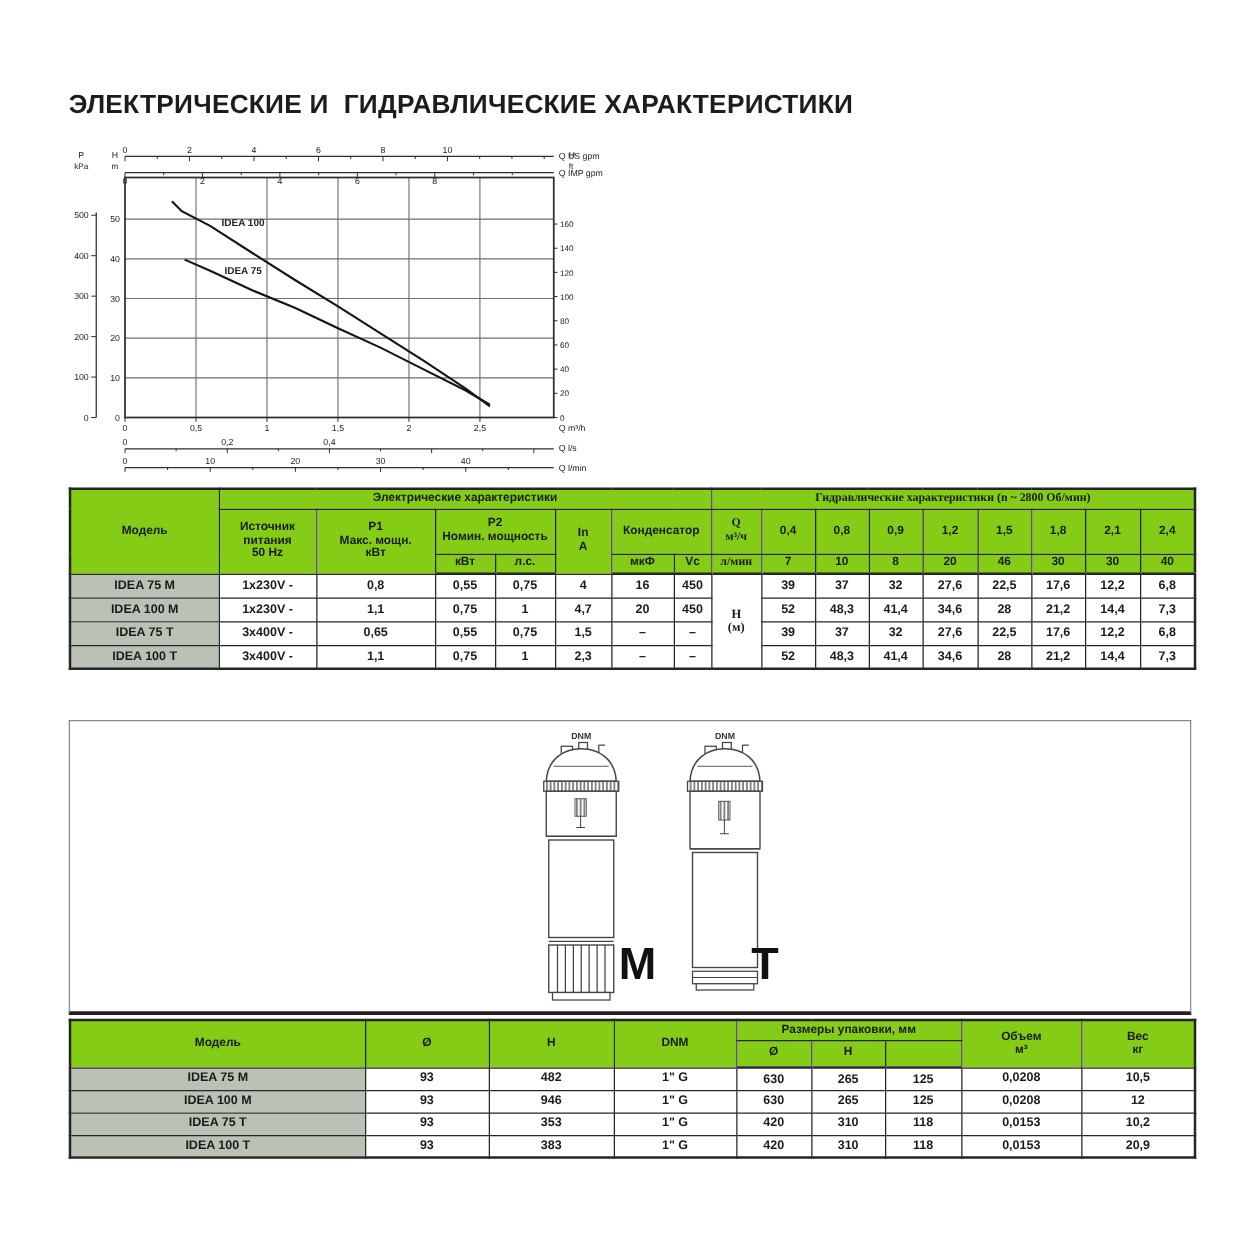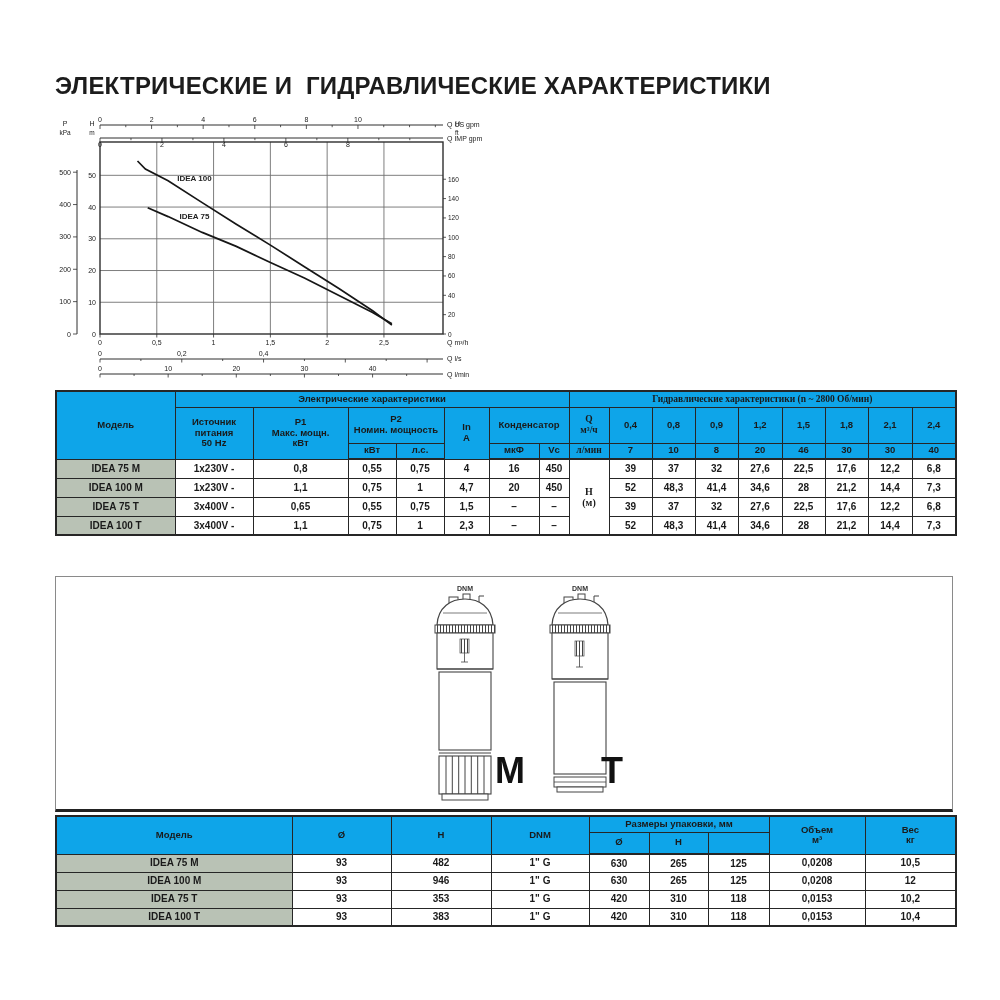--- a/index.html
+++ b/index.html
@@ -1,25 +1,25 @@
 <!DOCTYPE html>
 <html><head>
 <meta charset="utf-8">
 <style>
   html,body{margin:0;padding:0;background:#fff;}
   .page{position:relative;width:1000px;height:1000px;background:#fff;overflow:hidden;
         font-family:"Liberation Sans",sans-serif;color:#1a1a1a;}
-  .title{position:absolute;margin:0;font-size:24px;font-weight:bold;color:#1c1c1c;
+  .title{position:absolute;margin:0;font-size:21px;font-weight:bold;color:#1c1c1c;
          letter-spacing:.2px;white-space:pre;}
   #chart{position:absolute;left:55px;top:112px;width:492px;height:278px;}
   .tbl{position:absolute;border-collapse:collapse;table-layout:fixed;background:#fff;
        border:2px solid #262626;}
   .tbl td{border:1px solid #262626;text-align:center;vertical-align:middle;
           font-size:10px;line-height:1.12;padding:0 1px;overflow:hidden;}
-  .tbl thead td{background:#0ea5e9;font-weight:bold;font-size:9.5px;}
+  .tbl thead td{background:#84cc16;font-weight:bold;font-size:9.5px;}
   .tbl thead tr:last-child td{border-bottom:2px solid #262626;}
   .tbl tbody td{font-weight:bold;}
   .pre{white-space:pre-line;}
   .model-cell{background:#b9c2b5;text-align:left;padding-left:5px;font-weight:bold;font-size:10.5px;}
   .thickL{border-left-width:2px;font-family:Liberation Serif, serif;}
   #drawbox{position:absolute;left:55px;top:576px;width:896px;height:232px;background:#fff;
            border:1px solid #8a8a8a;border-bottom:3px solid #222;}
   .pump{position:absolute;}
   .pump-letter{position:absolute;font-size:36px;font-weight:bold;color:#111;line-height:1;}
 </style>
@@ -451,18 +451,18 @@
         </tr>
         <tr style="height: 18px;">
           <td class="model-cell">IDEA 100 T</td>
           <td>93</td>
           <td>383</td>
           <td>1" G</td>
           <td>420</td>
           <td>310</td>
           <td>118</td>
           <td>0,0153</td>
-          <td>10,4</td>
+          <td>20,9</td>
         </tr>
       </tbody>
   </table>
 
 </div>
 
 </body></html>

